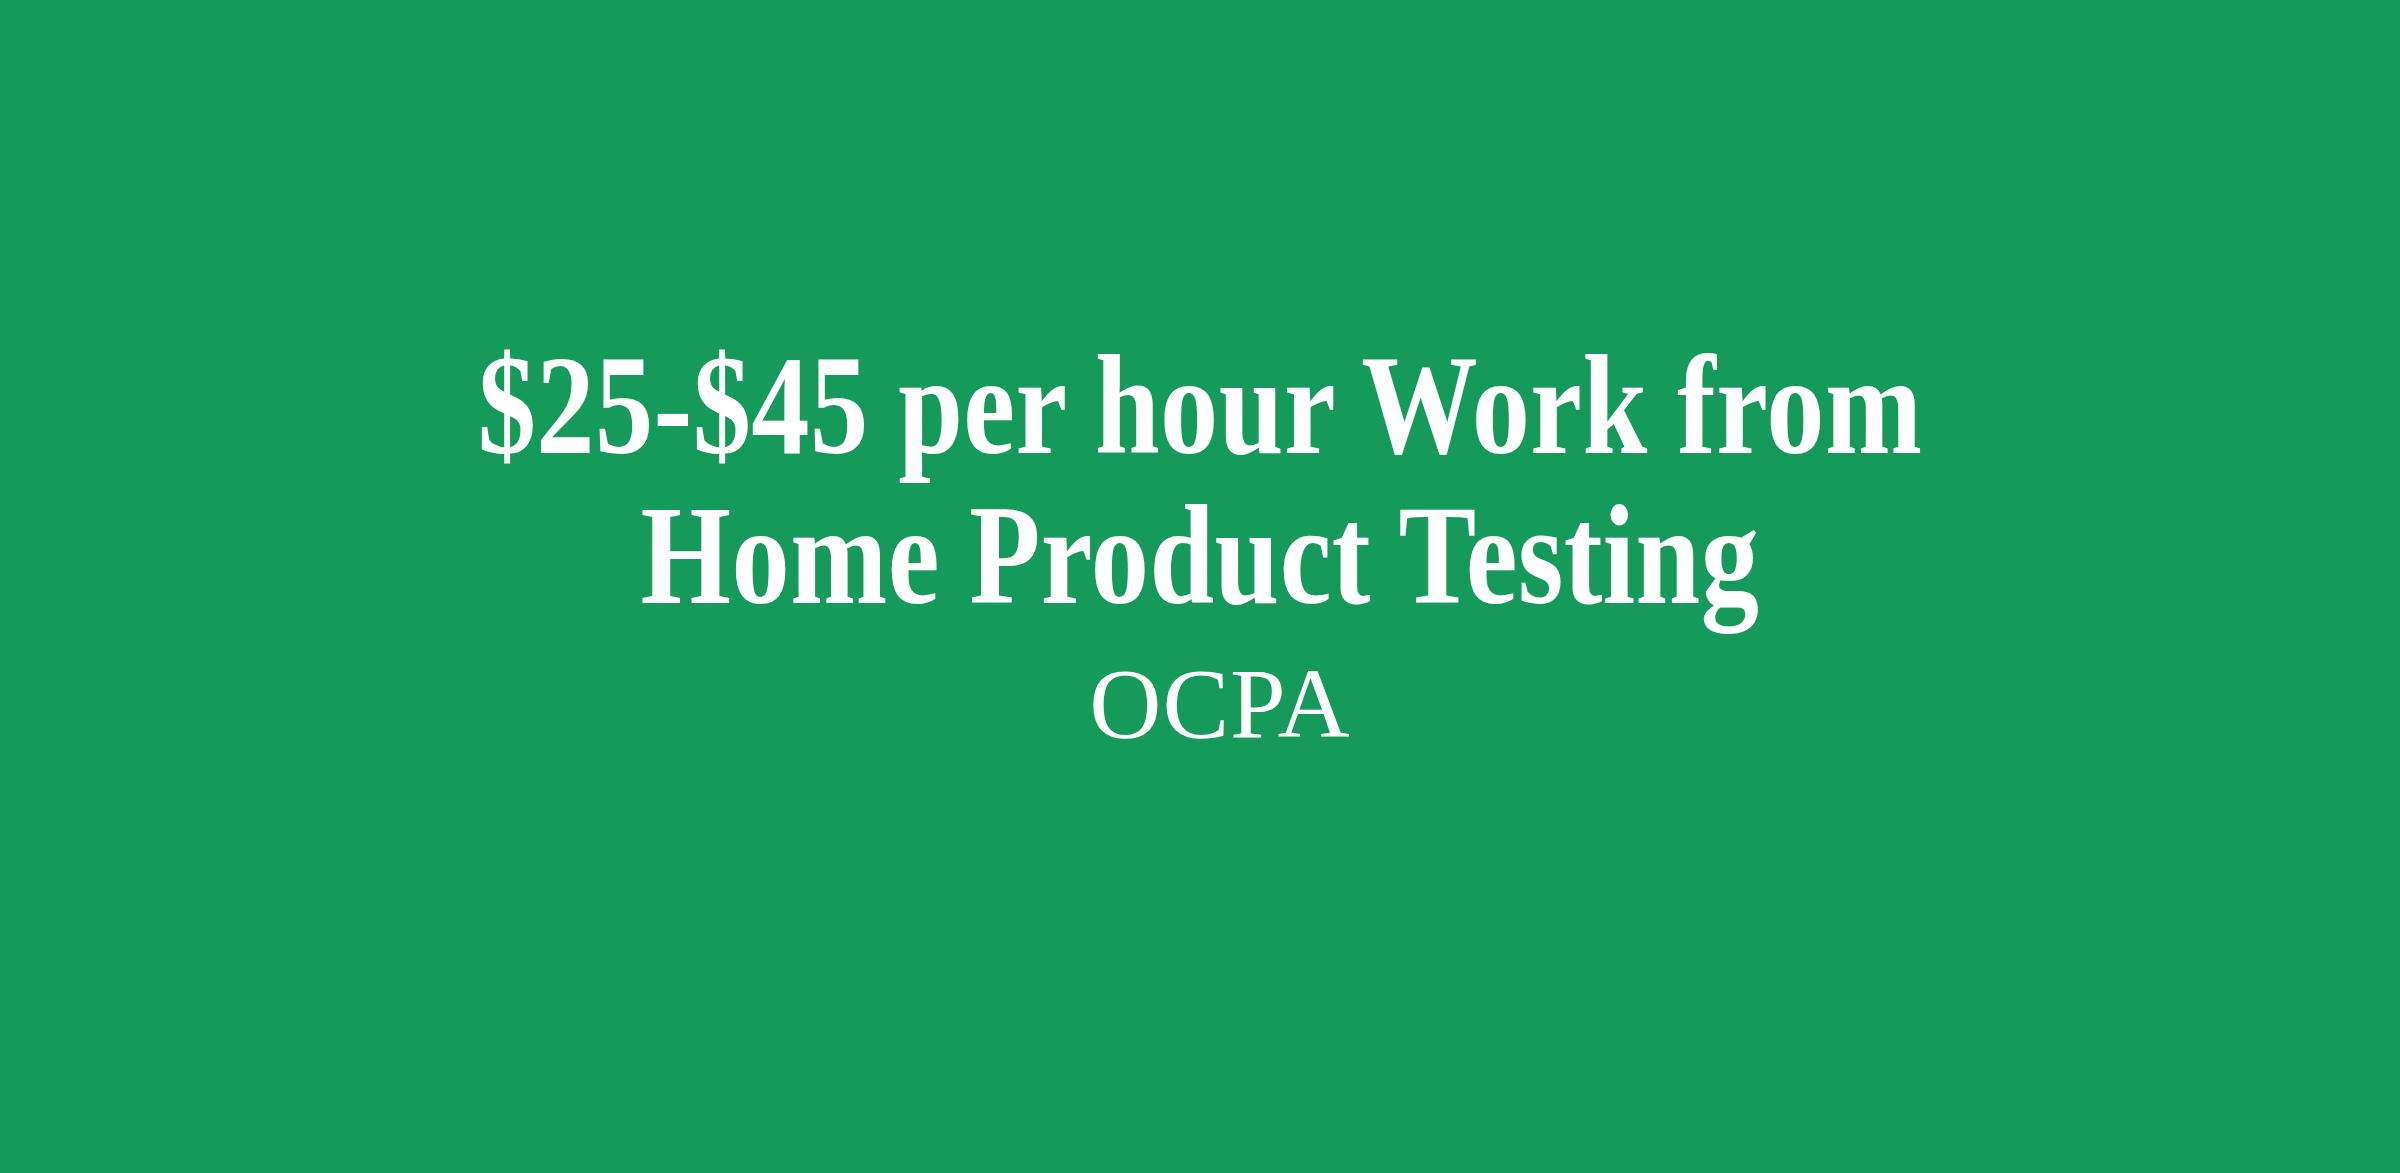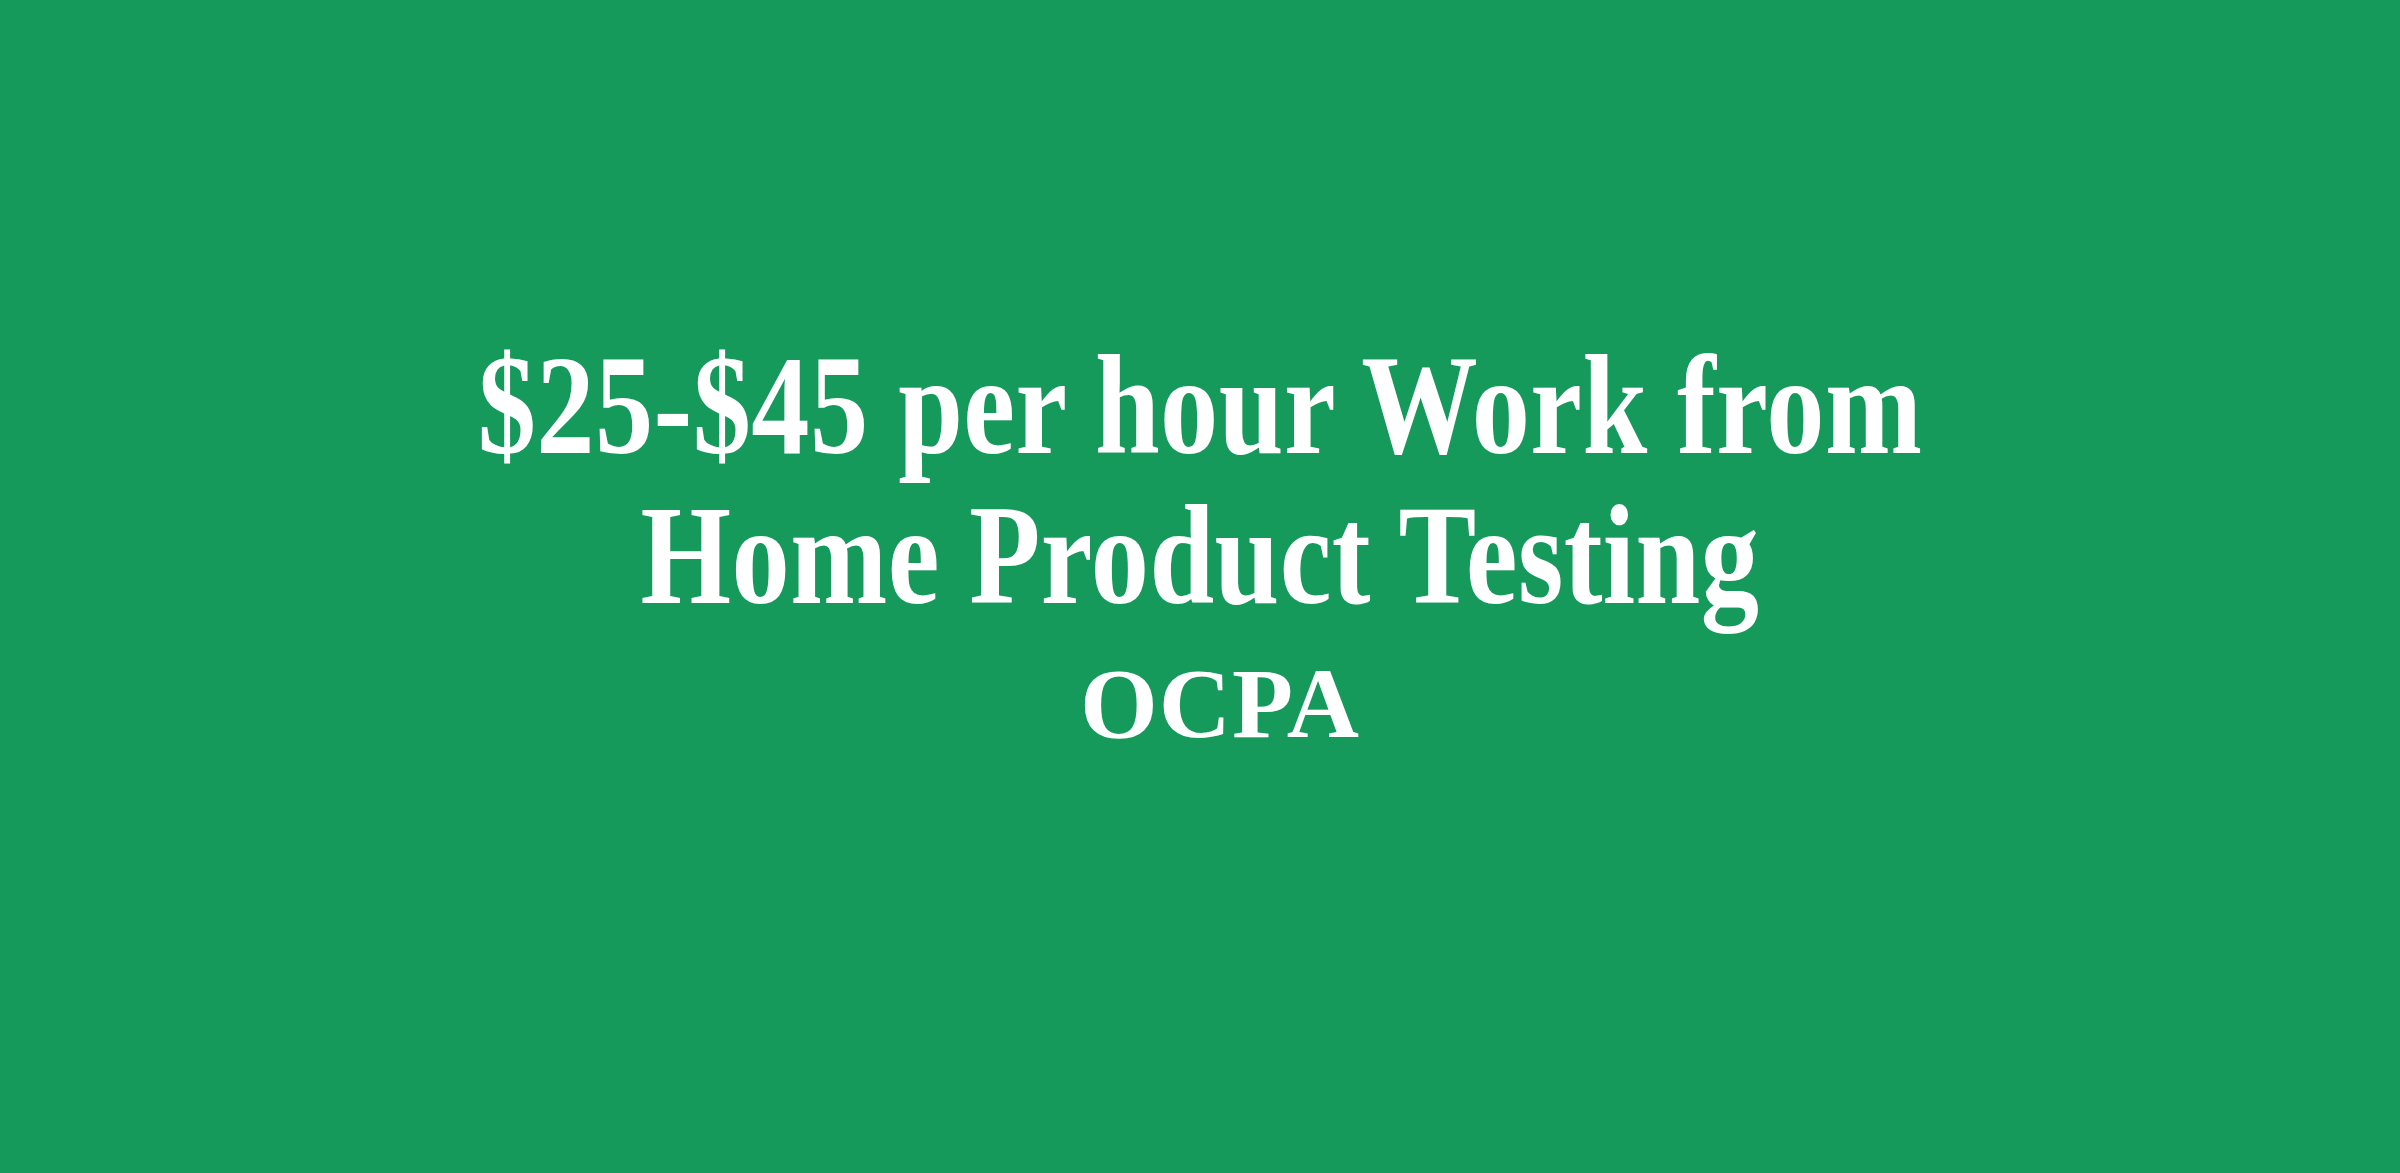--- a/index.html
+++ b/index.html
@@ -56,21 +56,21 @@
 
   .headline-line {
     display: block;
   }
 
   .subtitle {
     margin: 0;
     padding-top: 18px;
     color: #ffffff;
     font-family: "Liberation Serif", "DejaVu Serif", serif;
-    font-weight: 700;
+    font-weight: 400;
     font-size: 100px;
     line-height: 112px;
     letter-spacing: 1px;
     padding-left: 40px;
   }
 </style>
 </head>
 <body style="background: rgb(22, 154, 92);">
 
 <div id="share-card" style="background: rgb(22, 154, 92);">

